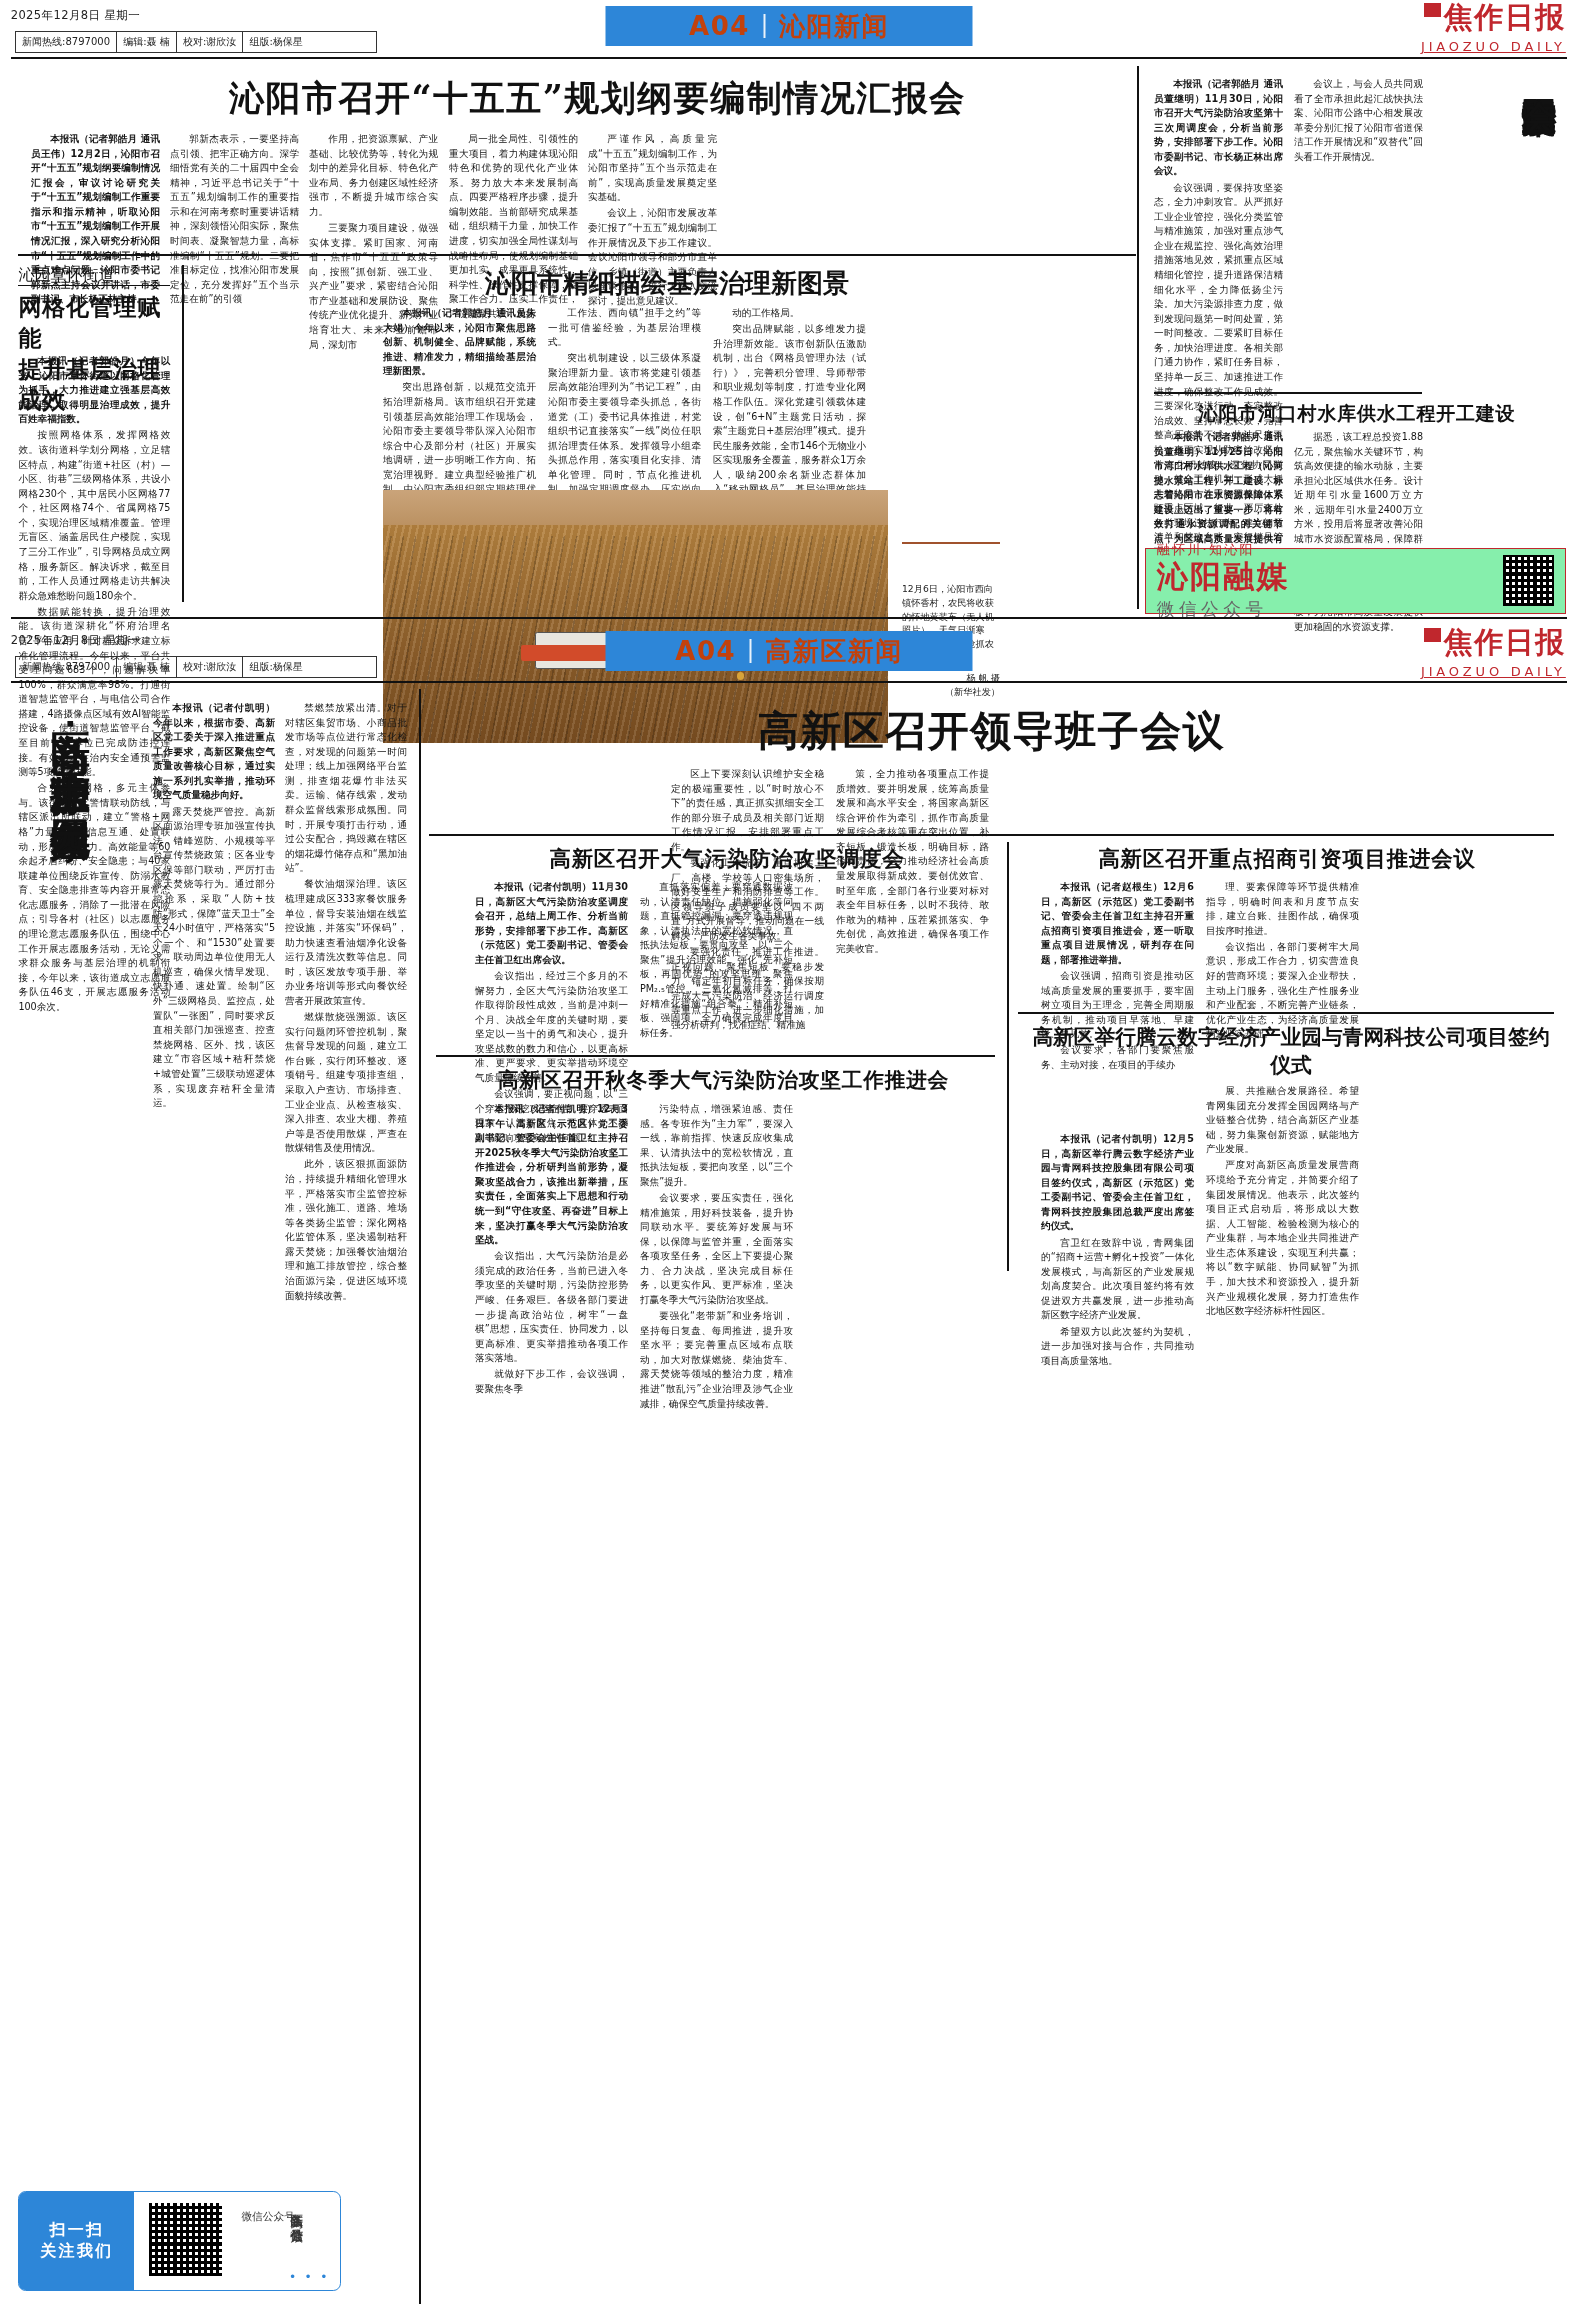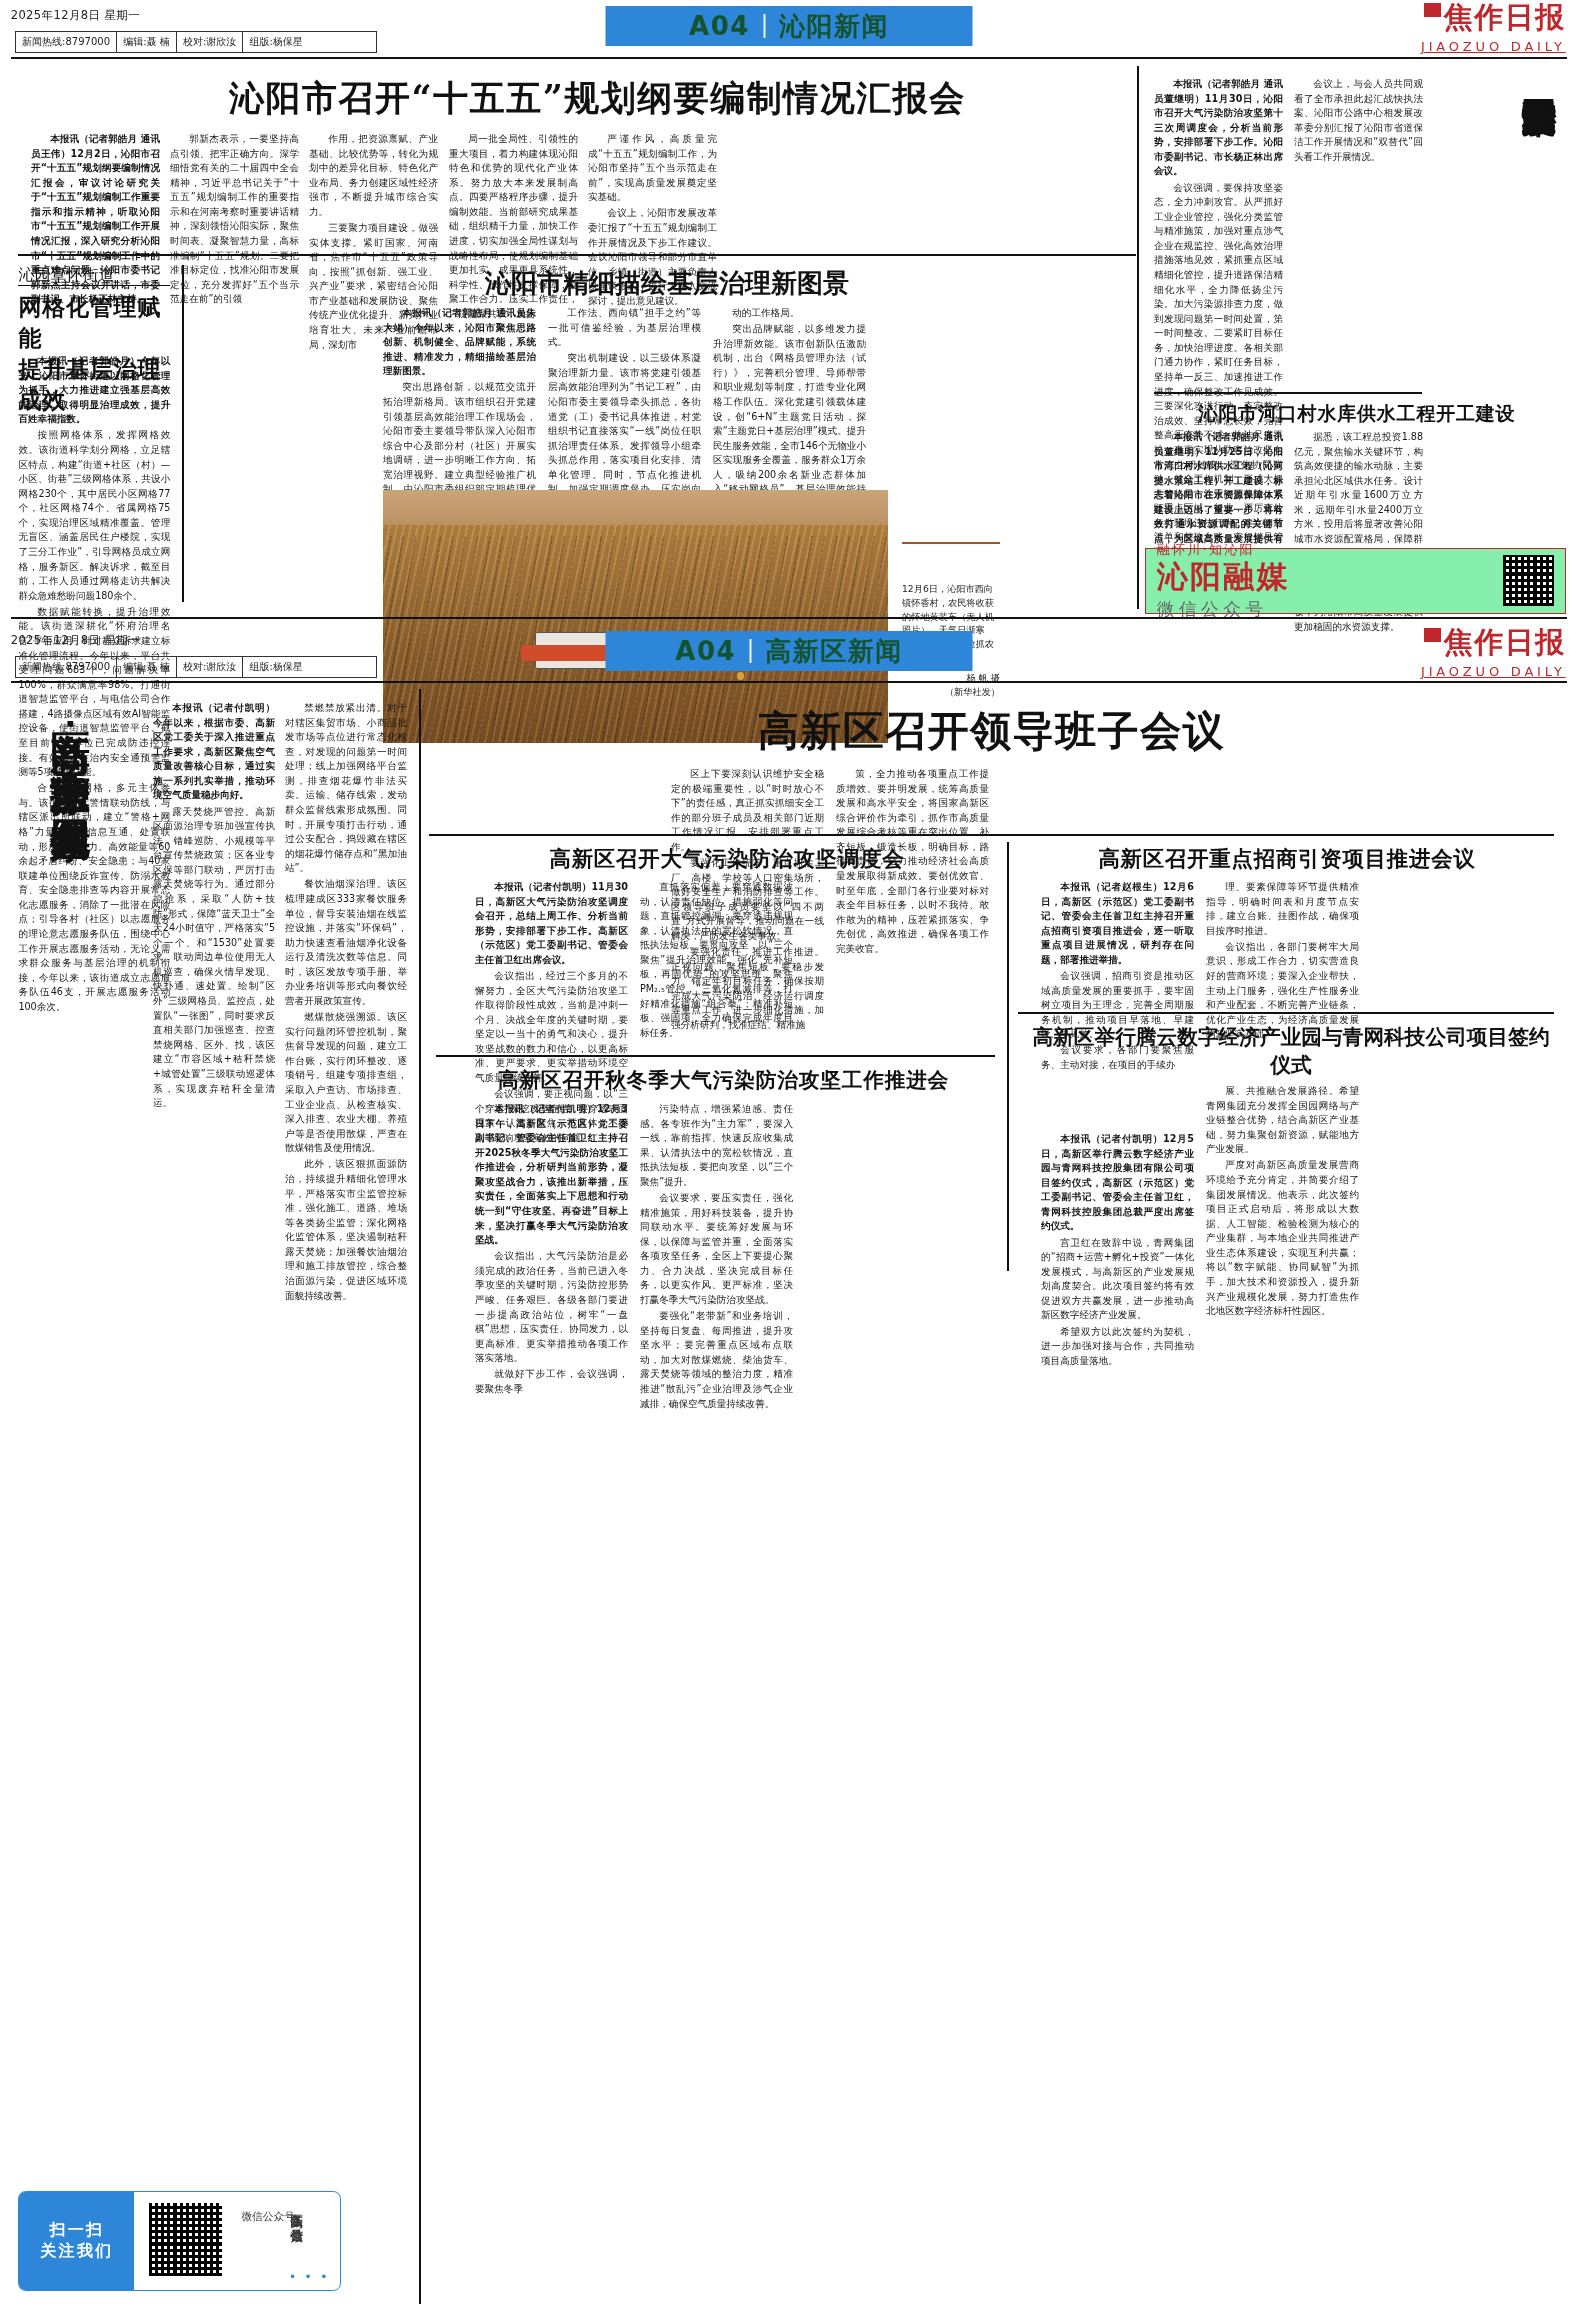--- a/index.html
+++ b/index.html
@@ -7,21 +7,21 @@
   .page{position:relative;width:1578px;height:2319px;overflow:hidden;}
 
   
   .masthead{position:absolute;left:0;width:1578px;height:60px;}
   .mh-date{position:absolute;left:10.7px;top:7.7px;font-size:11.5px;color:#222;letter-spacing:0.4px;}
   .mh-bar{position:absolute;left:15px;top:31px;width:360px;height:20px;border:0.8px solid #333;display:flex;font-size:10px;color:#222;}
   .mh-bar .seg{padding:0 6.1px;border-right:0.8px solid #333;height:100%;display:flex;align-items:center;white-space:nowrap;}
   .mh-bar .seg:last-child{border-right:none;}
   .mh-center{position:absolute;left:50%;transform:translateX(-50%);top:6.1px;width:367px;height:40px;}
   .mh-center .band{position:absolute;left:0;top:0;width:367px;height:40px;background:#2d86d8;}
-  .mh-center .lbl{position:absolute;left:0;top:0;width:367px;height:40px;display:flex;align-items:center;justify-content:center;color:#14532d;font-size:26px;font-weight:bold;letter-spacing:1.5px;}
+  .mh-center .lbl{position:absolute;left:0;top:0;width:367px;height:40px;display:flex;align-items:center;justify-content:center;color:#c2410c;font-size:26px;font-weight:bold;letter-spacing:1.5px;}
   .mh-center .lbl .sep{display:inline-block;width:1.5px;height:24.5px;background:#fff;margin:0 13.8px;opacity:.9;}
   .mh-logo{position:absolute;right:12.2px;top:3.1px;width:181px;text-align:right;}
   .mh-logo .cnname{font-size:29px;font-weight:bold;color:#c0272d;letter-spacing:1.5px;line-height:1;font-family:"DejaVu Serif","Liberation Serif",serif;}
   .mh-logo .enname{font-size:13px;color:#c0272d;letter-spacing:3.8px;margin-top:7px;text-decoration:underline;}
   .mh-logo .flag{display:inline-block;width:17px;height:13.8px;background:#c0272d;vertical-align:top;margin-right:3.1px;}
 
   .rule{position:absolute;background:#111;}
 
   
   .h-main{font-family:"DejaVu Serif","Liberation Serif",serif;font-weight:bold;color:#111;}

